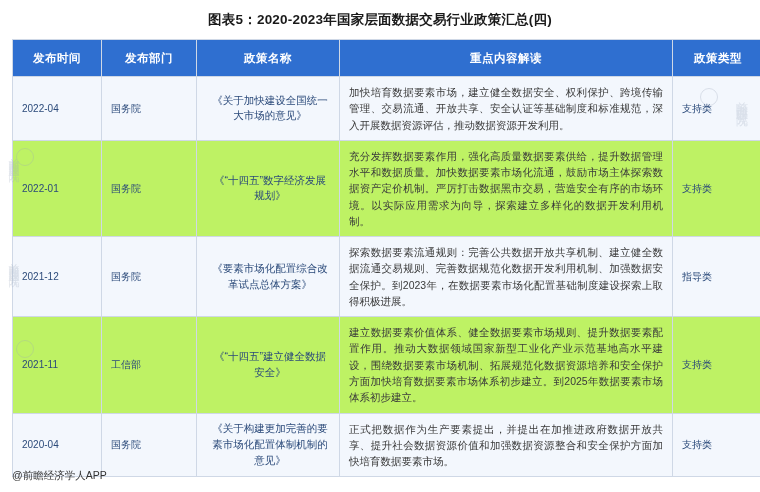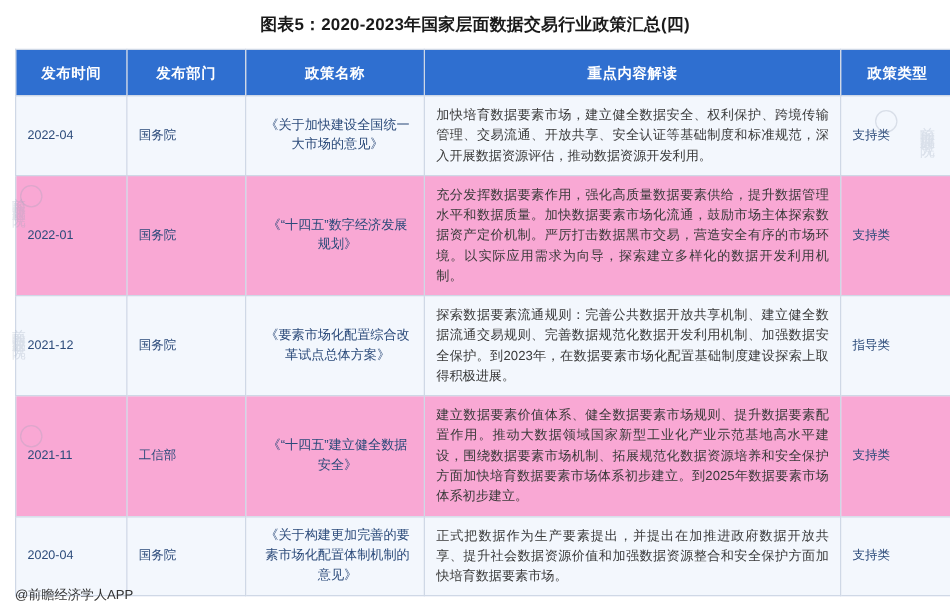--- a/index.html
+++ b/index.html
@@ -57,21 +57,21 @@
   thead th.col-content { width: 330px; }
   thead th.col-type { width: 88px; }
 
   tbody td {
     font-size: 10.5px;
     line-height: 1.55;
     padding: 7px 9px;
     color: #333333;
   }
   tbody tr.odd td { background: #f3f7fd; }
-  tbody tr.even td { background: #f9a8d4; }
+  tbody tr.even td { background: #bef264; }
 
   td.c-date, td.c-dept, td.c-type {
     color: #2b4a7a;
     font-size: 10px;
   }
   td.c-name {
     text-align: center;
     color: #2b4a7a;
     font-size: 10.5px;
     line-height: 1.5;

